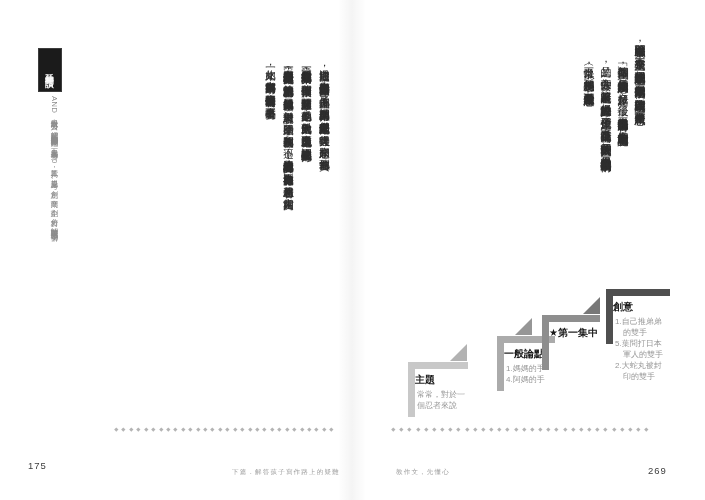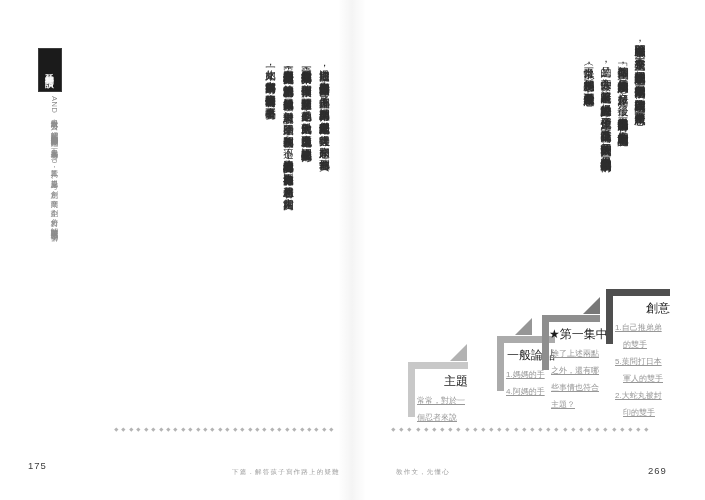--- a/index.html
+++ b/index.html
@@ -26,22 +26,22 @@
     font-size:7.5px;line-height:13.5px;letter-spacing:0.6px;color:#8c8c8c;}
 
   
   .step{position:absolute;}
   .step-1{left:408px;top:362px;width:60px;}
   .step-2{left:473px;top:336px;width:58px;margin-left:24px;}
   .step-3{left:542px;top:315px;width:58px;}
   .step-4{left:606px;top:289px;width:64px;}
   .bar-top{height:7px;width:100%;}
   .bar-left{position:absolute;left:0;top:0;width:7px;height:55px;}
-  .step-title{margin:4px 0 2px 7px;font-size:12px;font-weight:normal;color:#1a1a1a;text-align:right;white-space:nowrap;}
-  .step-body{margin-left:9px;width:52px;font-size:8px;line-height:17px;color:#979797;text-decoration:underline;}
+  .step-title{margin:4px 0 2px 7px;font-size:10px;font-weight:bold;color:#1a1a1a;text-align:left;white-space:nowrap;}
+  .step-body{margin-left:9px;width:52px;font-size:8px;line-height:11px;color:#979797;}
   .step-item{margin:0;}
   .step-item.hang{padding-left:8px;text-indent:-8px;}
   .tri{position:absolute;width:0;height:0;border-left:17px solid transparent;border-bottom:17px solid #999;}
   .tri-1{left:450px;top:344px;}
   .tri-2{left:515px;top:318px;}
   .tri-3{left:583px;top:297px;}
 
   
   .dots{position:absolute;display:flex;justify-content:space-between;align-items:center;height:4px;}
   .dots-left{left:115px;top:427px;width:218px;}
@@ -132,23 +132,20 @@
         <div class="step-title">一般論點</div>
         <div class="step-body">
           <div class="step-item hang">1.媽媽的手</div>
           <div class="step-item hang">4.阿媽的手</div>
         </div>
       </div>
       <div class="step step-3">
         <div class="bar-top" style="background: rgb(142, 142, 142);"></div>
         <div class="bar-left" style="background: rgb(142, 142, 142);"></div>
         <div class="step-title">★第一集中</div>
-        <div class="step-body">
-          <div class="step-item">除了上述兩點之外，還有哪些事情也符合主題？</div>
-        </div>
       </div>
       <div class="step step-4">
         <div class="bar-top" style="background: rgb(79, 79, 79);"></div>
         <div class="bar-left" style="background: rgb(79, 79, 79);"></div>
         <div class="step-title">創意</div>
         <div class="step-body">
           <div class="step-item hang">1.自己推弟弟的雙手</div>
           <div class="step-item hang">5.葉問打日本軍人的雙手</div>
           <div class="step-item hang">2.大蛇丸被封印的雙手</div>
         </div>

